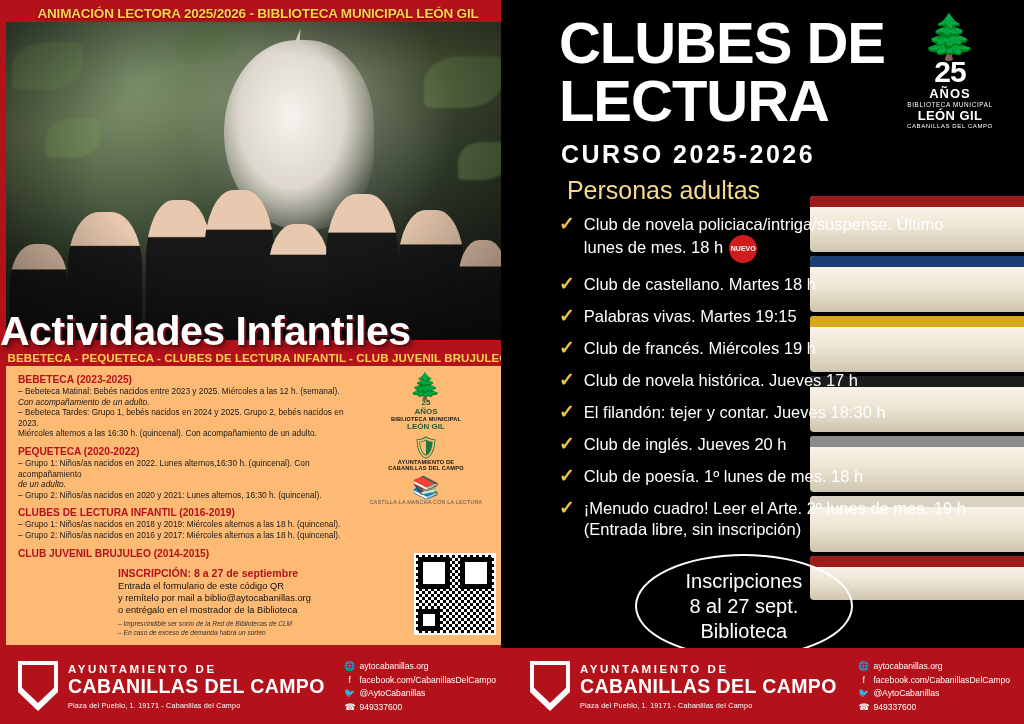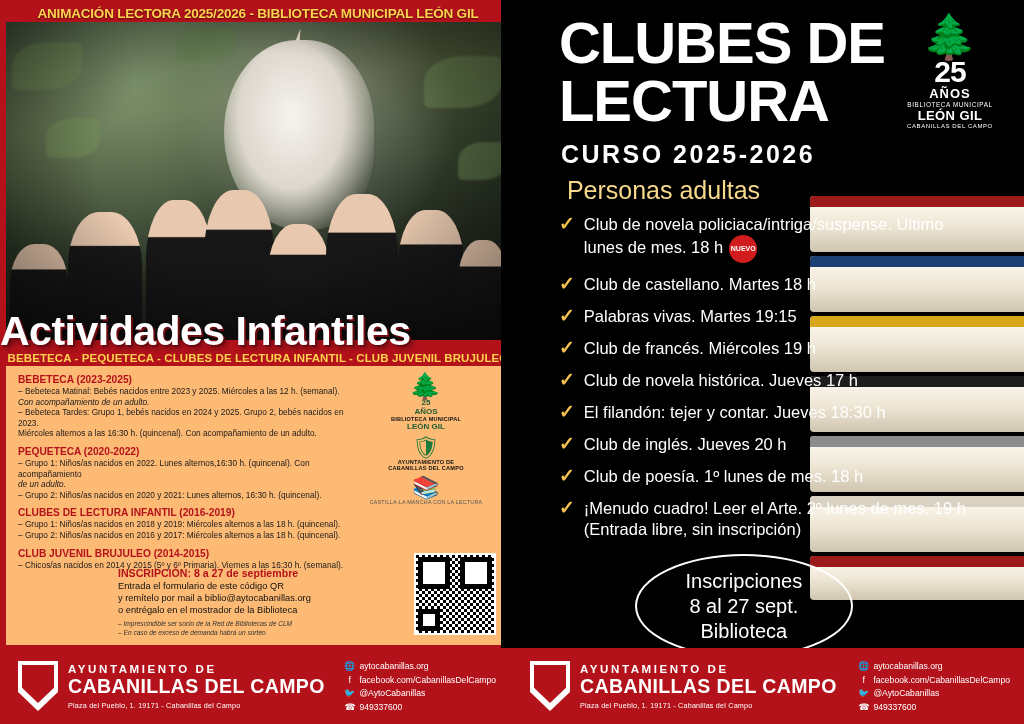--- a/index.html
+++ b/index.html
@@ -328,21 +328,20 @@
         <div class="sec-h">PEQUETECA (2020-2022)</div>
         <div class="sec-line">– Grupo 1: Niños/as nacidos en 2022. Lunes alternos,16:30 h. (quincenal). Con acompañamiento</div>
         <div class="sec-line" style="font-style:italic;">de un adulto.</div>
         <div class="sec-line">– Grupo 2: Niños/as nacidos en 2020 y 2021: Lunes alternos, 16:30 h. (quincenal).</div>
 
         <div class="sec-h">CLUBES DE LECTURA INFANTIL (2016-2019)</div>
         <div class="sec-line">– Grupo 1: Niños/as nacidos en 2018 y 2019: Miércoles alternos a las 18 h. (quincenal).</div>
         <div class="sec-line">– Grupo 2: Niños/as nacidos en 2016 y 2017: Miércoles alternos a las 18 h. (quincenal).</div>
 
         <div class="sec-h">CLUB JUVENIL BRUJULEO (2014-2015)</div>
-        <div class="sec-line">– Chicos/as nacidos en 2014 y 2015 (5º y 6º Primaria). Viernes a las 16:30 h. (semanal).</div>
       </div>
 
       <div class="logos">
         <div class="logo-box">
           <div class="tree-ico">🌲</div>
           <div class="logo-25">25</div>
           <div class="logo-25">AÑOS</div>
           <div class="ayto-mini">BIBLIOTECA MUNICIPAL</div>
           <div class="logo-25">LEÓN GIL</div>
         </div>

